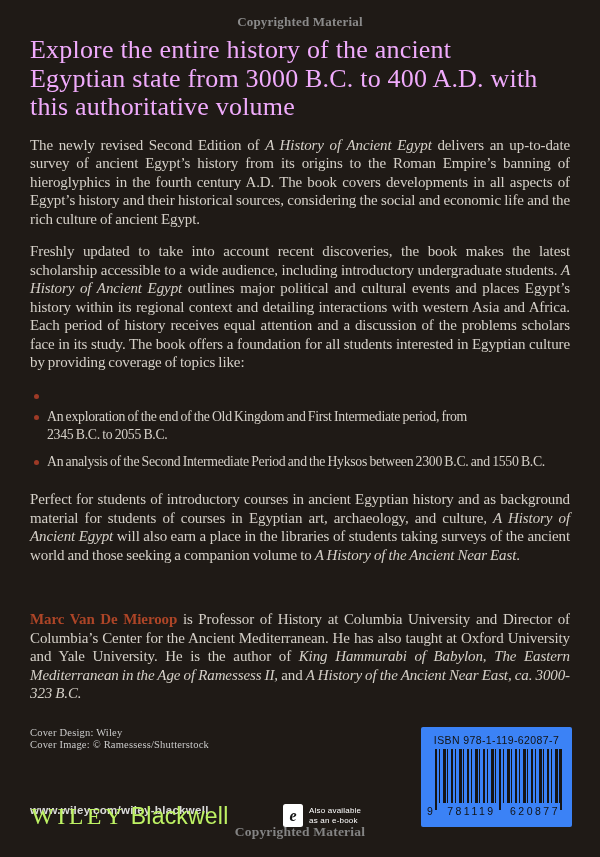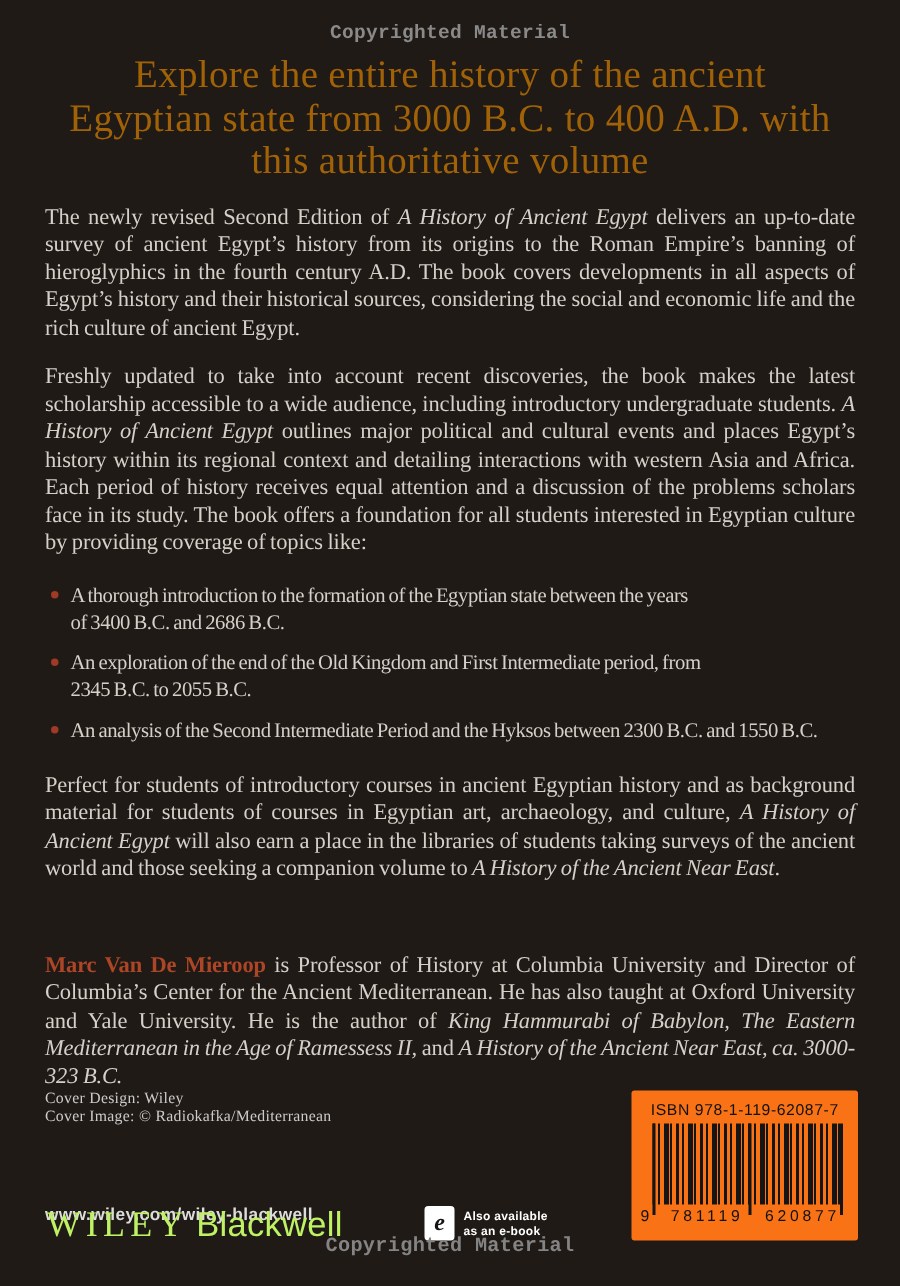--- a/index.html
+++ b/index.html
@@ -6,38 +6,37 @@
   body {
     width: 600px; height: 857px;
     background: #1f1a16;
     position: relative;
     overflow: hidden;
     font-family: "Liberation Serif", serif;
   }
   .watermark {
     position: absolute; left: 0; right: 0;
     text-align: center;
-    font-family: Liberation Mono, monospace;
+    font-family: Liberation Serif, serif;
     font-weight: bold;
     color: #8a8a8a;
     letter-spacing: 0.2px;
   }
   .watermark.top { top: 14px; font-size: 13px; }
   .watermark.bottom { top: 824px; font-size: 13.5px; color: #848484; }
 
   .content { padding: 25px 30px 0 30px; }
 
   .headline {
     margin: 11px 0 0 0;
     font-weight: normal;
-    color: #a16207;
+    color: #f0abfc;
     font-size: 26px;
     line-height: 28.5px;
     letter-spacing: 0.2px;
-    text-align: center;
   }
   .headline .line { white-space: nowrap; }
 
   p.body {
     margin: 14px 0 0 0;
     color: #d5d0c8;
     font-size: 15px;
     line-height: 18.5px;
     text-align: justify;
     letter-spacing: -0.1px;
@@ -99,28 +98,28 @@
     width: 20px; height: 23px;
     background: #ffffff; border-radius: 2.5px;
     color: #141414;
     font-family: "Liberation Serif", serif;
     font-style: italic; font-weight: bold; font-size: 16px;
     display: flex; align-items: center; justify-content: center;
   }
   .ebook-lines {
     margin-left: 6px; padding-top: 2px;
     font-family: "Liberation Sans", sans-serif;
-    font-size: 8px; font-weight: bold; line-height: 9.5px;
+    font-size: 8px; font-weight: normal; line-height: 9.5px;
     color: #ffffff; letter-spacing: 0.2px;
   }
 
   .barcode {
     position: absolute; left: 421px; top: 727px;
     width: 151px; height: 100px;
-    background: #f97316; border-radius: 2px;
+    background: #3b82f6; border-radius: 2px;
   }
   .isbn {
     margin-top: 7px; text-align: center;
     font-family: "Liberation Sans", sans-serif;
     font-size: 10.5px; color: #121212; letter-spacing: 0.4px;
   }
   .bars {
     position: relative;
     height: 54px; margin: 3px 10px 0 14px;
     background: repeating-linear-gradient(90deg,
@@ -162,24 +161,20 @@
         <div class="line">this authoritative volume</div>
       </h1>
 
     <p class="body"><span class="seg-r">The newly revised Second Edition of </span><span class="seg-i">A History of Ancient Egypt</span><span class="seg-r"> delivers an up-to-date survey of ancient Egypt’s history from its origins to the Roman Empire’s banning of hieroglyphics in the fourth century A.D. The book covers developments in all aspects of Egypt’s history and their historical sources, considering the social and economic life and the rich culture of ancient Egypt.</span></p>
 
     <p class="body"><span class="seg-r">Freshly updated to take into account recent discoveries, the book makes the latest scholarship accessible to a wide audience, including introductory undergraduate students. </span><span class="seg-i">A History of Ancient Egypt</span><span class="seg-r"> outlines major political and cultural events and places Egypt’s history within its regional context and detailing interactions with western Asia and Africa. Each period of history receives equal attention and a discussion of the problems scholars face in its study. The book offers a foundation for all students interested in Egyptian culture by providing coverage of topics like:</span></p>
 
     <ul class="topics">
       <li>
         <span class="dot"></span>
-        <div class="bullet-text">
-            <div class="line">A thorough introduction to the formation of the Egyptian state between the years</div>
-            <div class="line">of 3400 B.C. and 2686 B.C.</div>
-          </div>
       </li>
       <li>
         <span class="dot"></span>
         <div class="bullet-text">
             <div class="line">An exploration of the end of the Old Kingdom and First Intermediate period, from</div>
             <div class="line">2345 B.C. to 2055 B.C.</div>
           </div>
       </li>
       <li>
         <span class="dot"></span>
@@ -189,21 +184,21 @@
       </li>
     </ul>
 
     <p class="body closing"><span class="seg-r">Perfect for students of introductory courses in ancient Egyptian history and as background material for students of courses in Egyptian art, archaeology, and culture, </span><span class="seg-i">A History of Ancient Egypt</span><span class="seg-r"> will also earn a place in the libraries of students taking surveys of the ancient world and those seeking a companion volume to </span><span class="seg-i">A History of the Ancient Near East</span><span class="seg-r">.</span></p>
 
     <p class="body bio"><span class="seg-name">Marc Van De Mieroop</span><span class="seg-r"> is Professor of History at Columbia University and Director of Columbia’s Center for the Ancient Mediterranean. He has also taught at Oxford University and Yale University. He is the author of </span><span class="seg-i">King Hammurabi of Babylon, The Eastern Mediterranean in the Age of Ramessess II,</span><span class="seg-r"> and </span><span class="seg-i">A History of the Ancient Near East, ca. 3000-323 B.C.</span></p>
   </div>
 
   <div class="credits">
     <div>Cover Design: Wiley</div>
-    <div>Cover Image: © Radiokafka/Mediterranean</div>
+    <div>Cover Image: © Ramessess/Shutterstock</div>
   </div>
 
   <div class="website">www.wiley.com/wiley-blackwell</div>
 
   <div class="publisher">
     <span class="wiley">WILEY</span>
     <span class="blackwell">Blackwell</span>
   </div>
 
   <div class="ebook">

